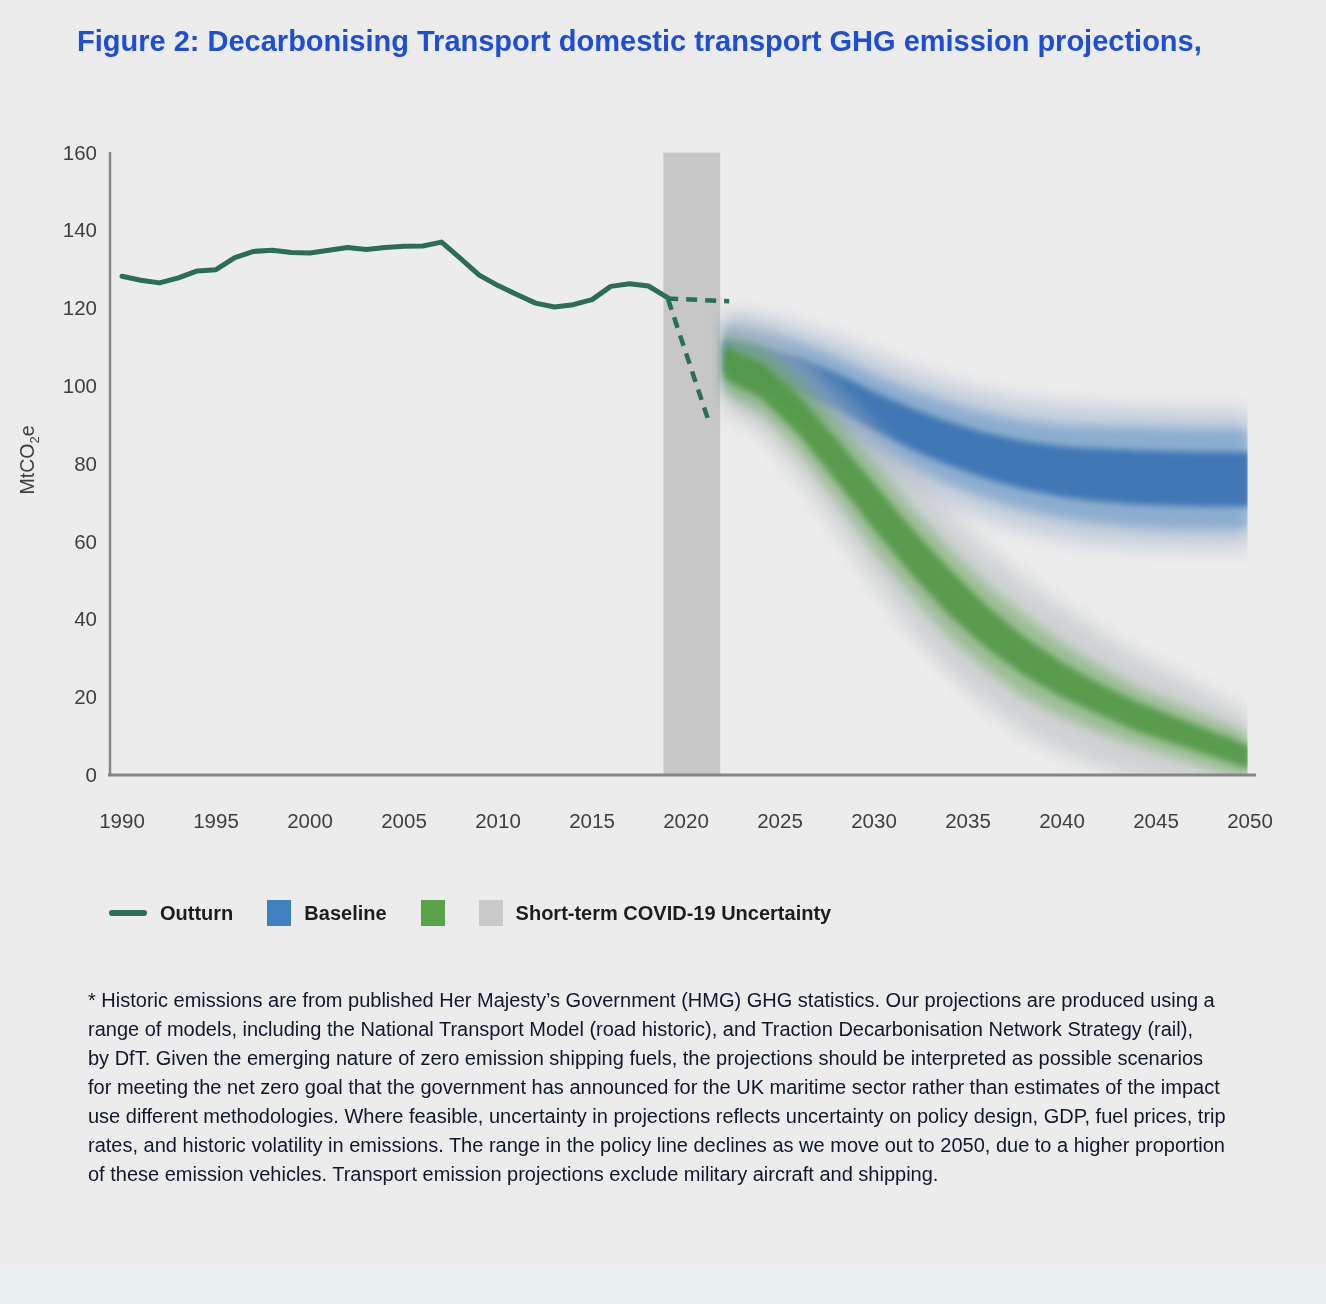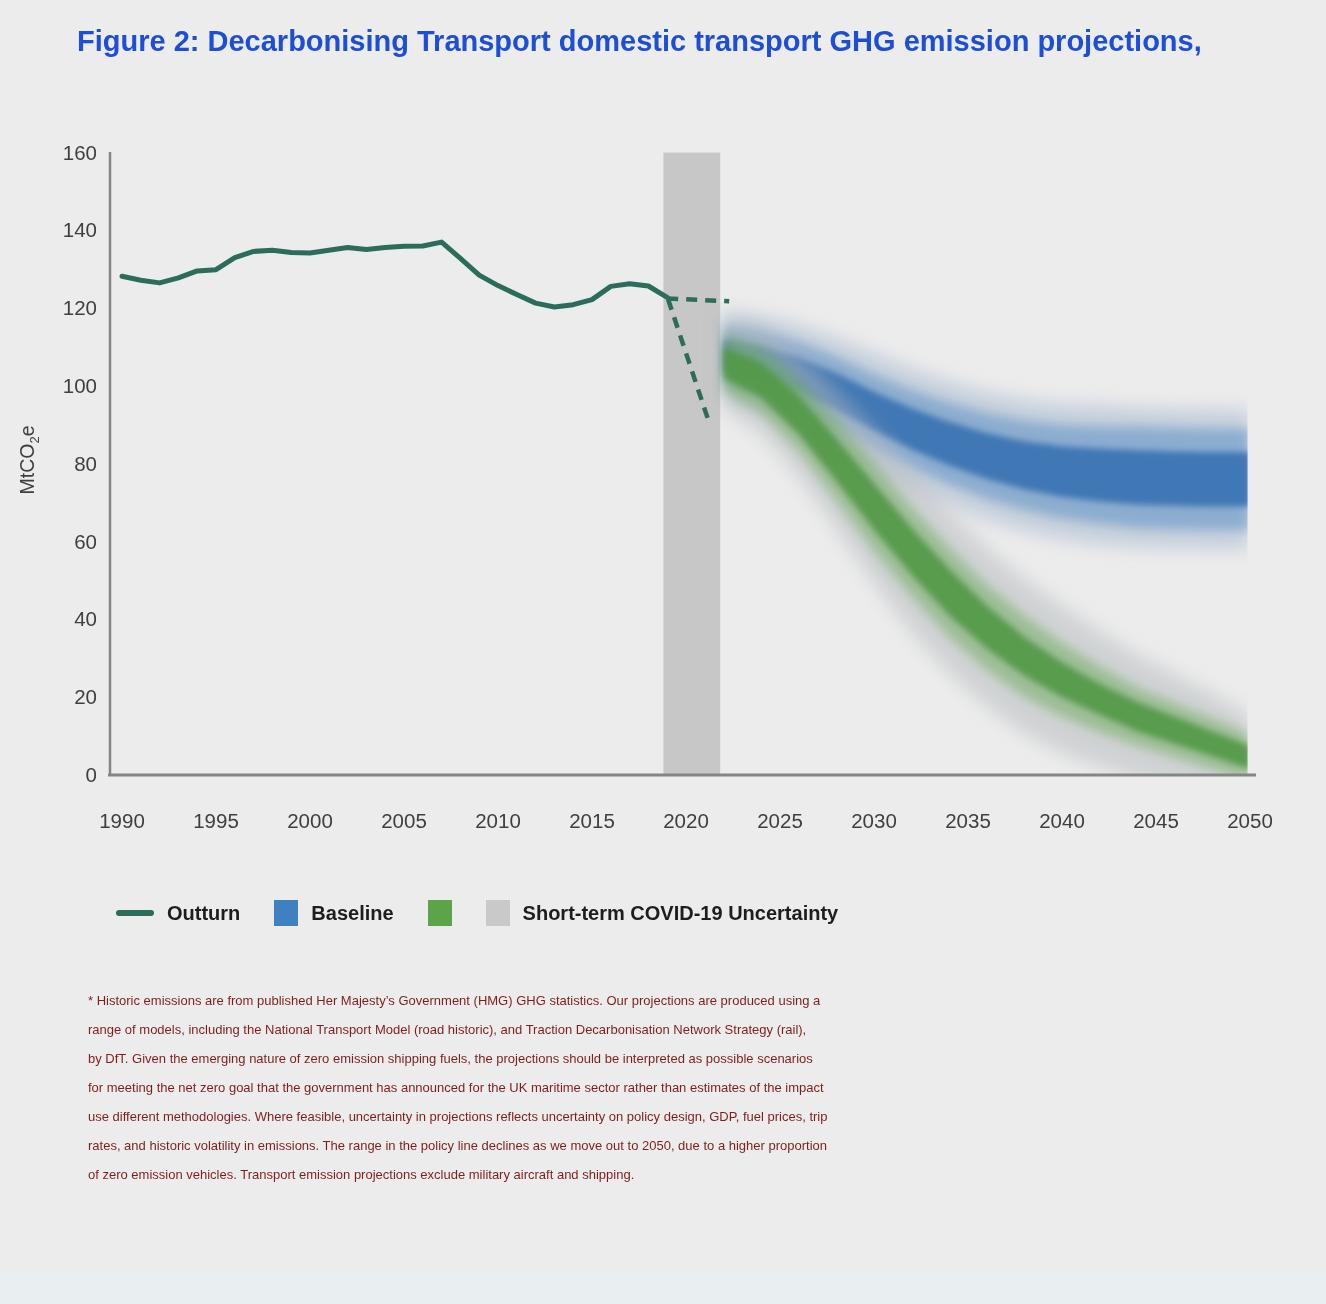--- a/index.html
+++ b/index.html
@@ -1,27 +1,27 @@
 <!DOCTYPE html>
 <html><head>
 <meta charset="utf-8">
 <style>
   html,body{margin:0;padding:0;}
   body{background:#d8d8d8;font-family:"Liberation Sans",sans-serif;}
   .page{position:relative;width:1326px;height:1304px;background:#ececec;overflow:hidden;margin:0 auto;}
   .title{position:absolute;left:37px;top:22px;width:1240px;
          font-size:29px;font-weight:700;line-height:39px;color:#1d4ed8;letter-spacing:0px;margin-left:40px;}
   .chart-wrap{position:absolute;left:0;top:130px;width:1326px;height:740px;}
-  .legend{position:absolute;left:116px;top:900px;display:flex;align-items:center;gap:34px;}
+  .legend{position:absolute;left:109px;top:900px;display:flex;align-items:center;gap:34px;}
   .legend-item{display:flex;align-items:center;gap:13px;}
   .legend-label{font-size:20px;font-weight:700;color:#1d1d1b;white-space:nowrap;}
   .swatch-line{width:38px;height:6px;border-radius:3px;}
   .swatch-box{width:24px;height:26px;}
-  .footnote{position:absolute;left:88px;top:986px;width:1190px;color:#7f1d1d;
-            font-size:13px;line-height:29px;}
+  .footnote{position:absolute;left:88px;top:986px;width:1190px;color:#0f172a;
+            font-size:20px;line-height:29px;}
   .bottom-strip{position:absolute;left:0;bottom:0;width:1326px;height:34px;background:#e9eef0;}
   svg text{font-family:"Liberation Sans",sans-serif;}
 </style>
 </head>
 <body>
 
 <div class="page">
   <div class="title">
     <div>Figure 2: Decarbonising Transport domestic transport GHG emission projections,</div>
   </div>
@@ -104,17 +104,17 @@
       </div>
     </div>
 
   <div class="footnote" id="footnote">
       <div>* Historic emissions are from published Her Majesty’s Government (HMG) GHG statistics. Our projections are produced using a</div>
       <div>range of models, including the National Transport Model (road historic), and Traction Decarbonisation Network Strategy (rail),</div>
       <div>by DfT. Given the emerging nature of zero emission shipping fuels, the projections should be interpreted as possible scenarios</div>
       <div>for meeting the net zero goal that the government has announced for the UK maritime sector rather than estimates of the impact</div>
       <div>use different methodologies. Where feasible, uncertainty in projections reflects uncertainty on policy design, GDP, fuel prices, trip</div>
       <div>rates, and historic volatility in emissions. The range in the policy line declines as we move out to 2050, due to a higher proportion</div>
-      <div>of zero emission vehicles. Transport emission projections exclude military aircraft and shipping.</div>
+      <div>of these emission vehicles. Transport emission projections exclude military aircraft and shipping.</div>
     </div>
 
   <div class="bottom-strip"></div>
 </div>
 
 </body></html>

